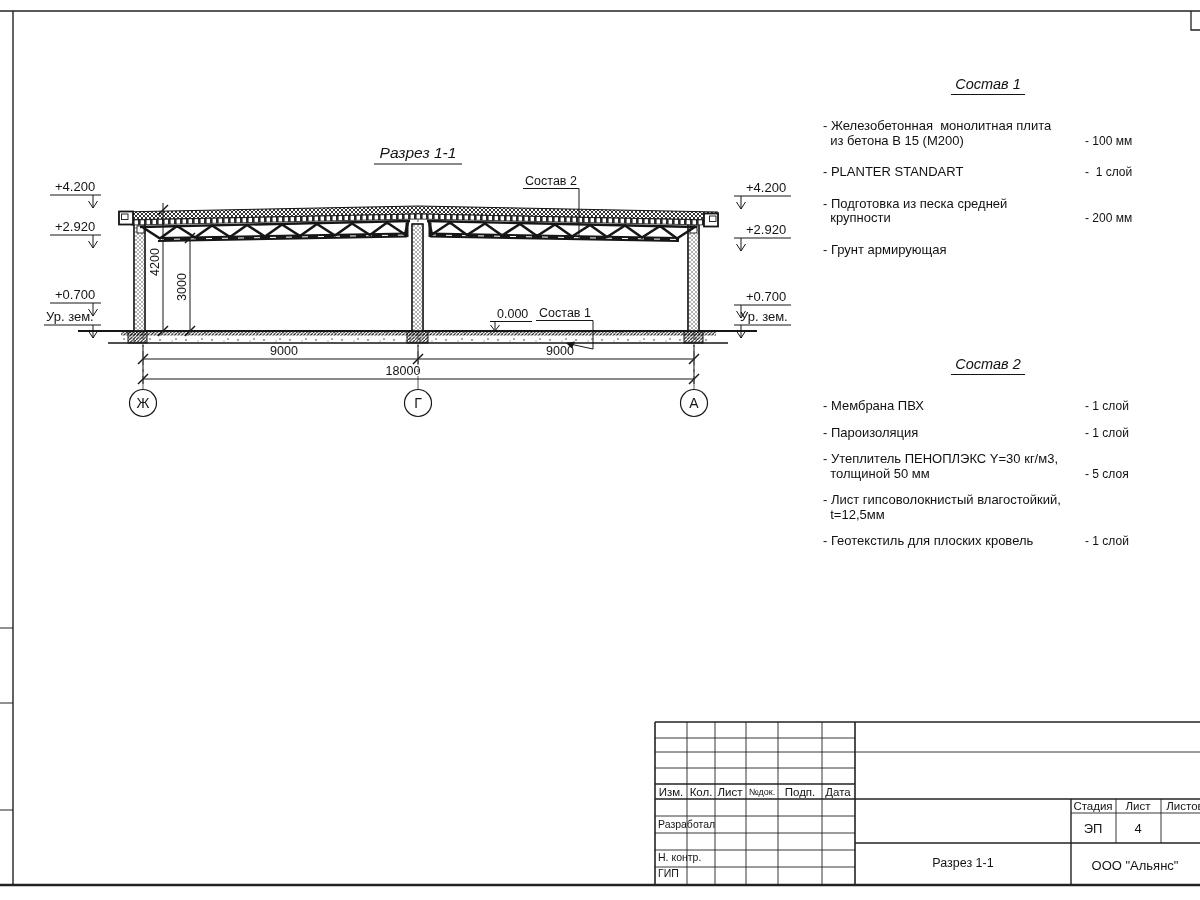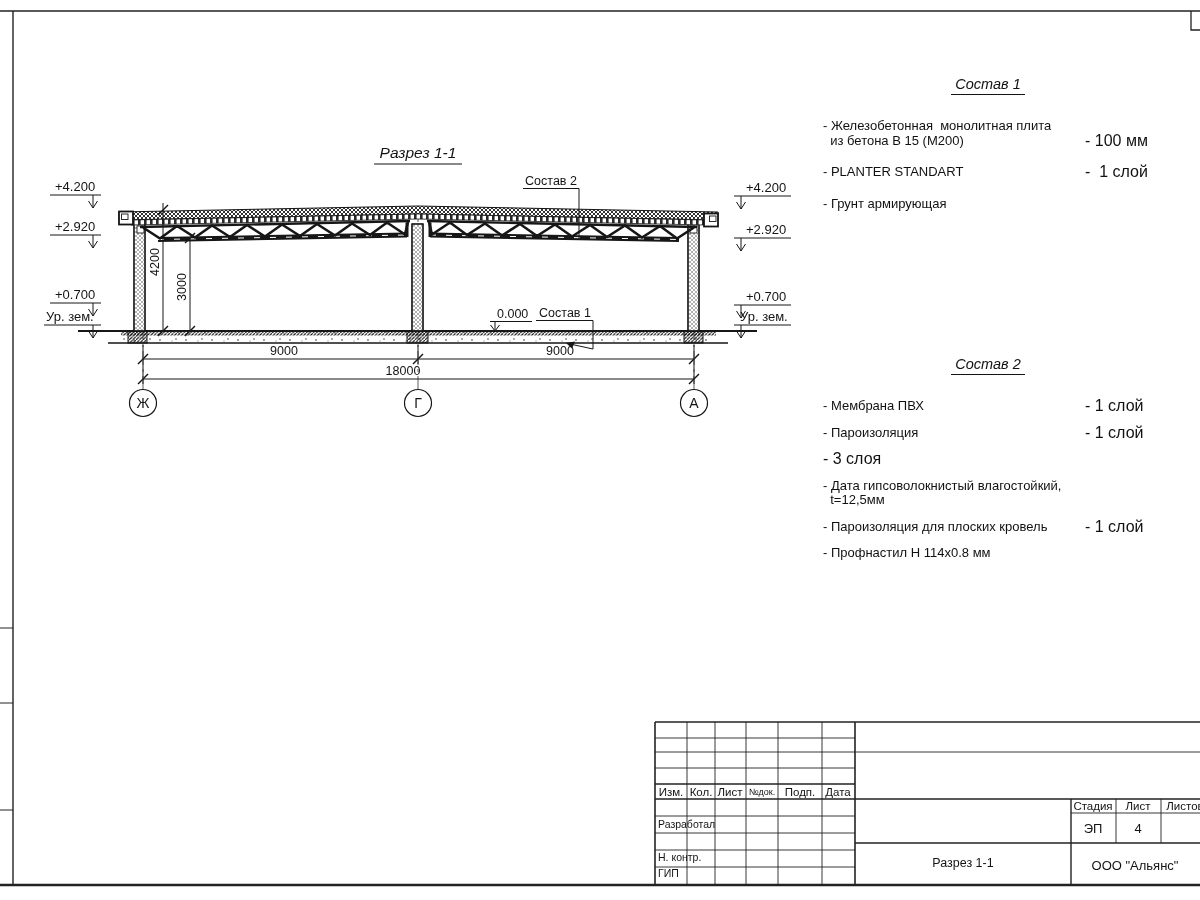--- a/index.html
+++ b/index.html
@@ -17,21 +17,21 @@
   .t-tb-big{font-size:13px;}
   .panel{position:absolute;width:330px;}
   .panel-heading{text-align:center;}
   .panel-heading span{display:inline-block;font-size:14.5px;font-style:italic;
       border-bottom:1.2px solid #141414;padding:0 4px 2px 4px;}
   .items{margin-top:24px;}
   .items2{}
   .li{display:flex;align-items:flex-end;margin-bottom:17px;}
   .items2 .li{margin-bottom:12px;}
   .nm{width:262px;font-size:13px;line-height:14.5px;white-space:pre;}
-  .vl{font-size:16px;line-height:14.5px;white-space:pre;}
+  .vl{font-size:12px;line-height:14.5px;white-space:pre;}
 </style>
 </head>
 <body>
 
 <svg width="1200" height="900" viewBox="0 0 1200 900">
   <defs>
     <pattern id="roofhatch" width="4" height="4" patternUnits="userSpaceOnUse">
       <path d="M0,4 L4,0 M0,0 L4,4" stroke="#1c1c1c" stroke-width="0.9"></path>
     </pattern>
     <pattern id="deckstripes" width="6" height="6" patternUnits="userSpaceOnUse">
@@ -258,47 +258,50 @@
     <div class="li">
         <div class="nm">- Железобетонная  монолитная плита
   из бетона В 15 (М200)</div>
         <div class="vl">- 100 мм</div>
       </div>
     <div class="li">
         <div class="nm">- PLANTER STANDART</div>
         <div class="vl">-  1 слой</div>
       </div>
     <div class="li">
+        <div class="nm">- Подготовка из песка средней
+  крупности</div>
+        <div class="vl">- 200 мм</div>
+      </div>
+    <div class="li">
         <div class="nm">- Грунт армирующая</div>
         <div class="vl"></div>
       </div>
   </div>
 </div>
 
 <div class="panel" style="left:823px;top:355px;">
   <div class="panel-heading"><span>Состав 2</span></div>
   <div class="items items2">
     <div class="li">
         <div class="nm">- Мембрана ПВХ</div>
         <div class="vl">- 1 слой</div>
       </div>
     <div class="li">
         <div class="nm">- Пароизоляция</div>
         <div class="vl">- 1 слой</div>
       </div>
     <div class="li">
-        <div class="vl">- 3 слоя</div>
-      </div>
-    <div class="li">
-        <div class="nm">- Дата гипсоволокнистый влагостойкий,
+        <div class="nm">- Утеплитель ПЕНОПЛЭКС Y=30 кг/м3,
+  толщиной 50 мм</div>
+        <div class="vl">- 5 слоя</div>
+      </div>
+    <div class="li">
+        <div class="nm">- Лист гипсоволокнистый влагостойкий,
   t=12,5мм</div>
         <div class="vl"></div>
       </div>
     <div class="li">
-        <div class="nm">- Пароизоляция для плоских кровель</div>
+        <div class="nm">- Геотекстиль для плоских кровель</div>
         <div class="vl">- 1 слой</div>
-      </div>
-    <div class="li">
-        <div class="nm">- Профнастил Н 114х0.8 мм</div>
-        <div class="vl"></div>
       </div>
   </div>
 </div>
 
 </body></html>

